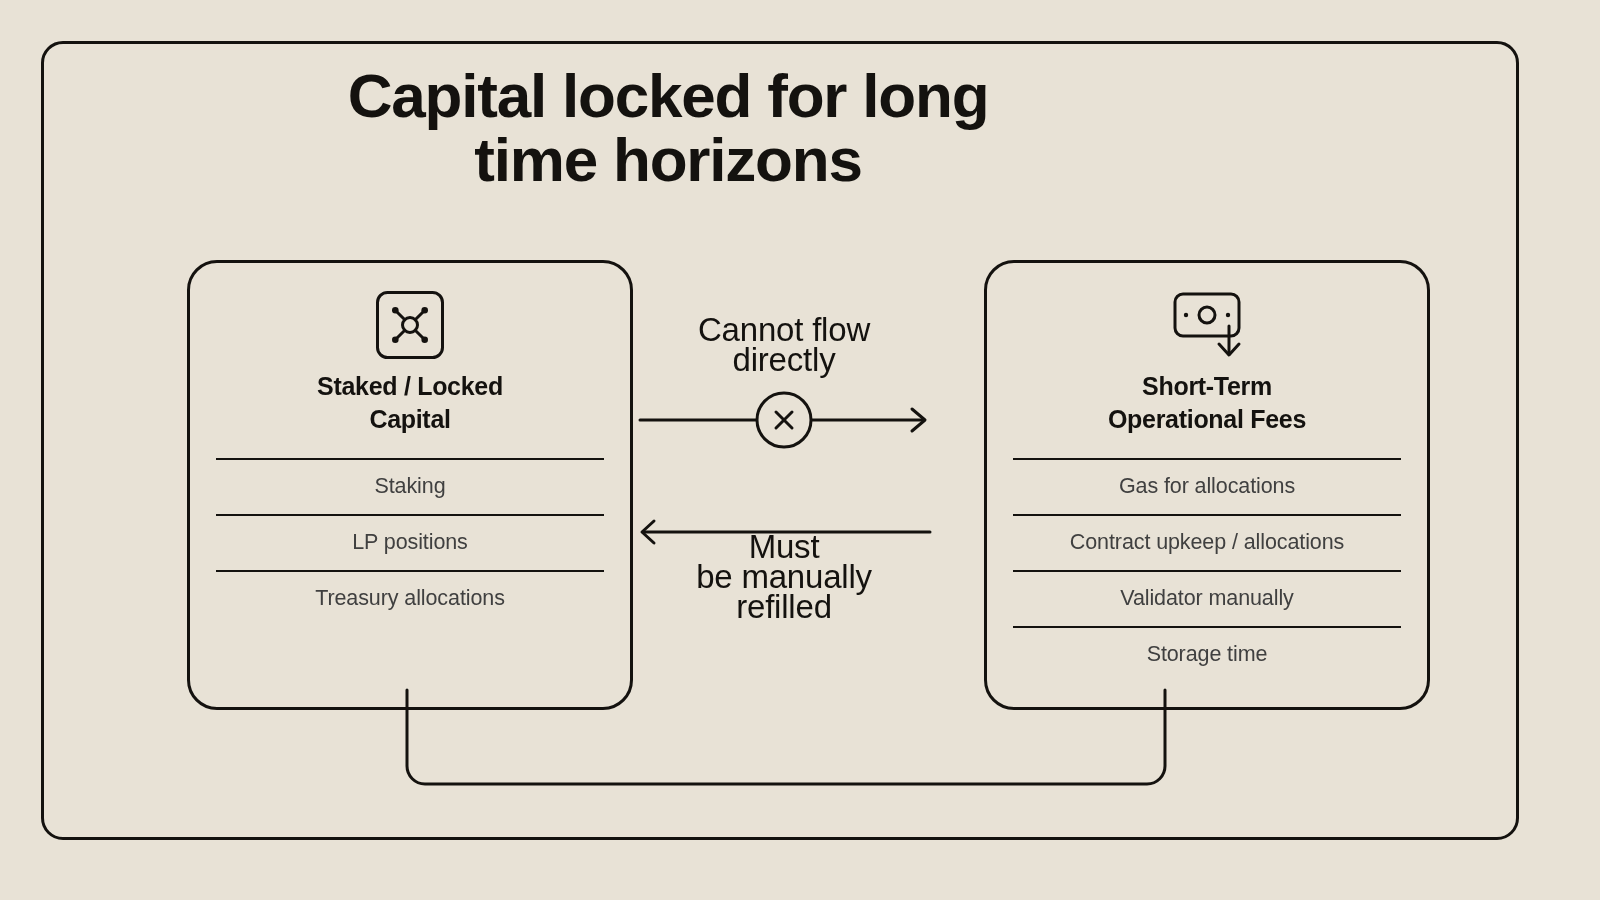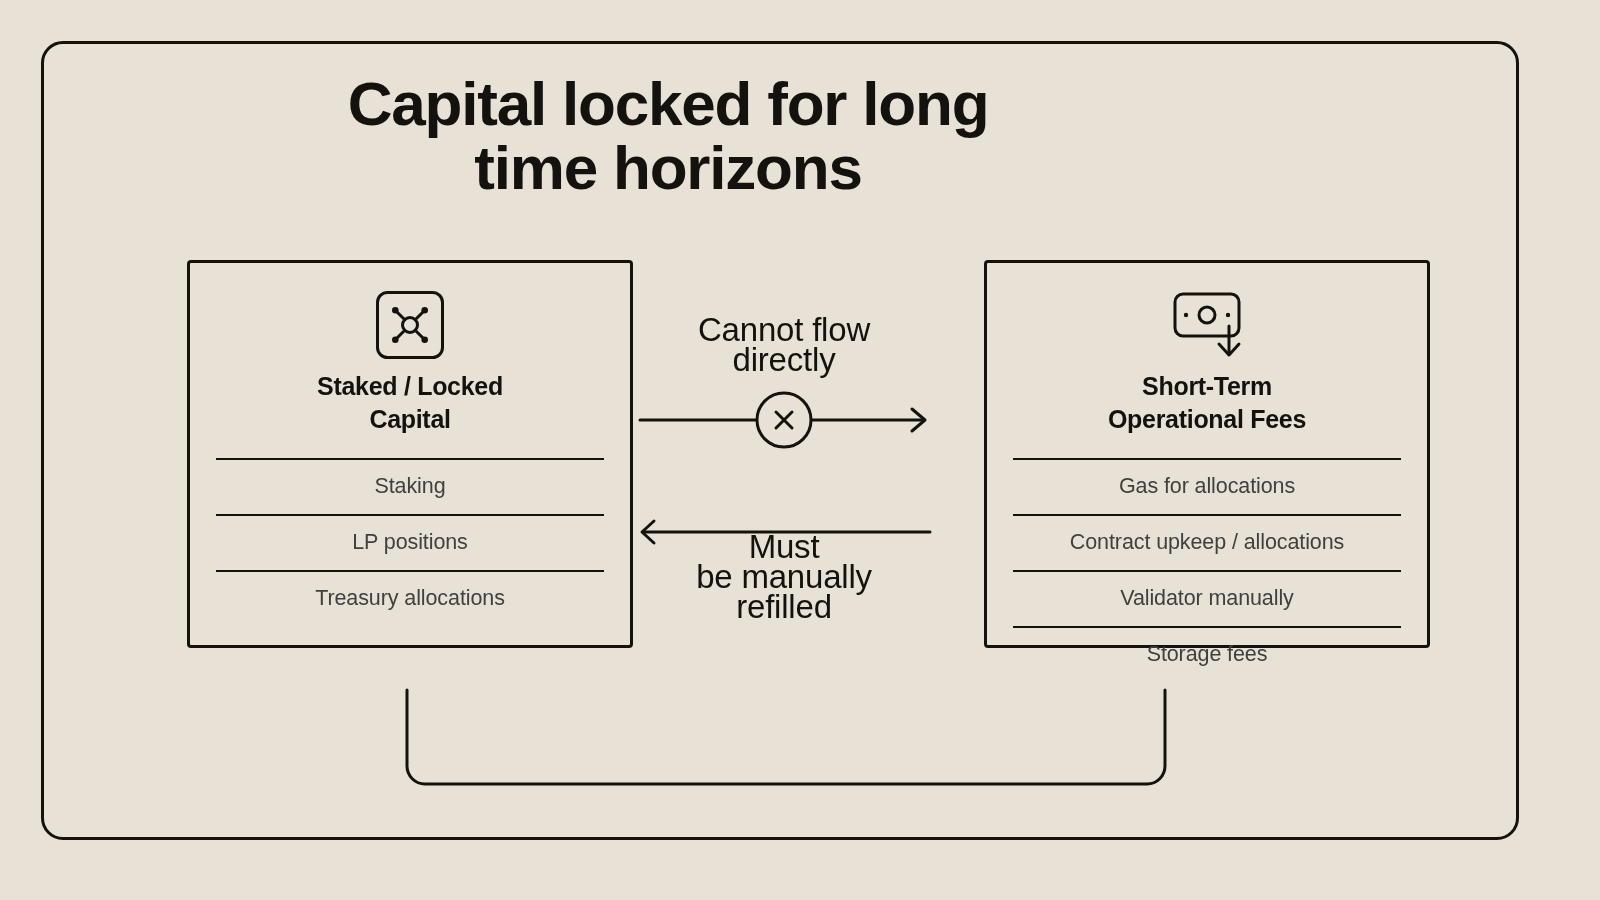--- a/index.html
+++ b/index.html
@@ -27,39 +27,39 @@
     height: 799px;
     border: 3px solid #14120F;
     border-radius: 22px;
     box-sizing: border-box;
     pointer-events: none;
   }
   
   .title {
     position: absolute;
     left: 0;
-    top: 72px;
+    top: 64px;
     width: 1336px;
     text-align: center;
     font-size: 62px;
     line-height: 64px;
     font-weight: 700;
     letter-spacing: -1.2px;
     color: #14120F;
     font-family: "Liberation Sans", sans-serif;
   }
   .title .line { display: block; }
   
   .card {
     position: absolute;
     top: 260px;
     width: 446px;
-    height: 388px;
+    height: 450px;
     border: 3px solid #14120F;
-    border-radius: 4px;
+    border-radius: 30px;
     box-sizing: border-box;
     background: transparent;
   }
   .card.left  { left: 187px; }
   .card.right { left: 936px; margin-left: 48px; }
 
   .card-inner {
     position: absolute;
     left: 0; right: 0; top: 0;
     padding: 27px 26px 0 26px;
@@ -185,21 +185,21 @@
         </svg>
       </div>
       <div class="card-heading">
         <span class="hl">Short-Term</span>
         <span class="hl">Operational Fees</span>
       </div>
       <div class="card-list">
         <div class="card-list-item">Gas for allocations</div>
         <div class="card-list-item">Contract upkeep / allocations</div>
         <div class="card-list-item">Validator manually</div>
-        <div class="card-list-item">Storage fees</div>
+        <div class="card-list-item">Storage time</div>
       </div>
     </div>
   </div>
 
   <div class="center-label" id="label-cannot">
     <span class="cl">Cannot flow</span>
     <span class="cl">directly</span>
   </div>
 
   <div class="center-label" id="label-refill">

